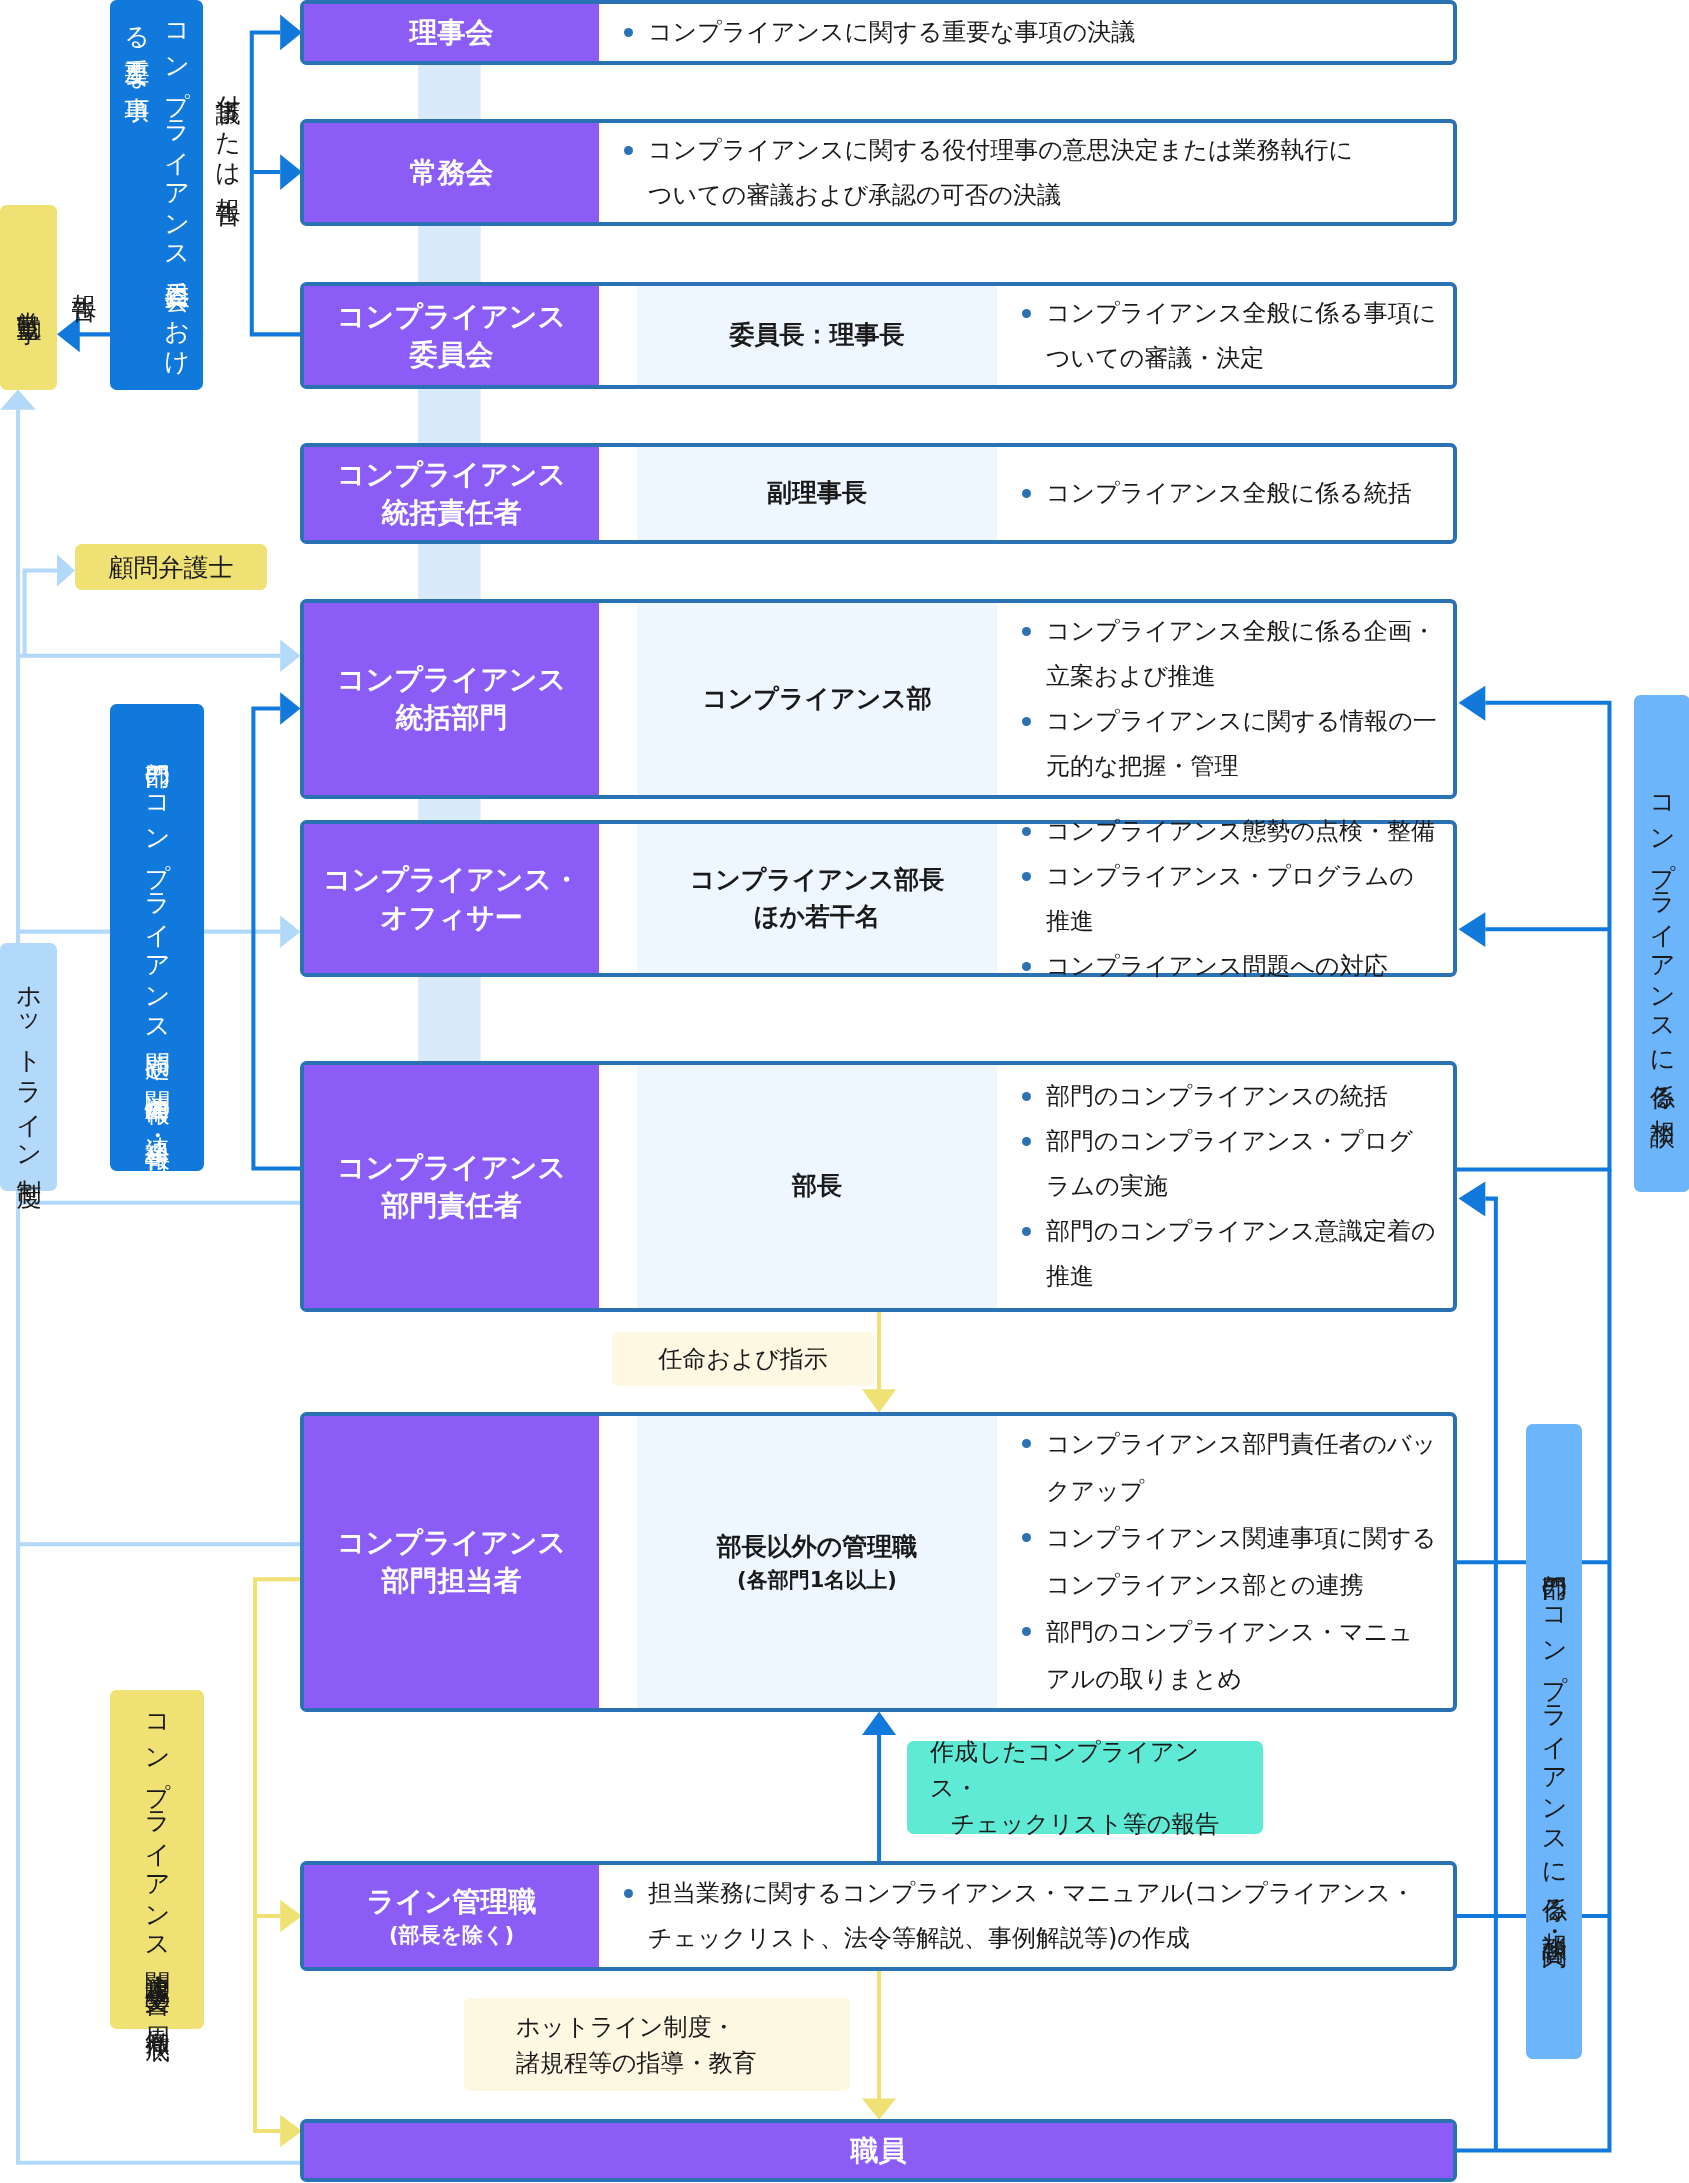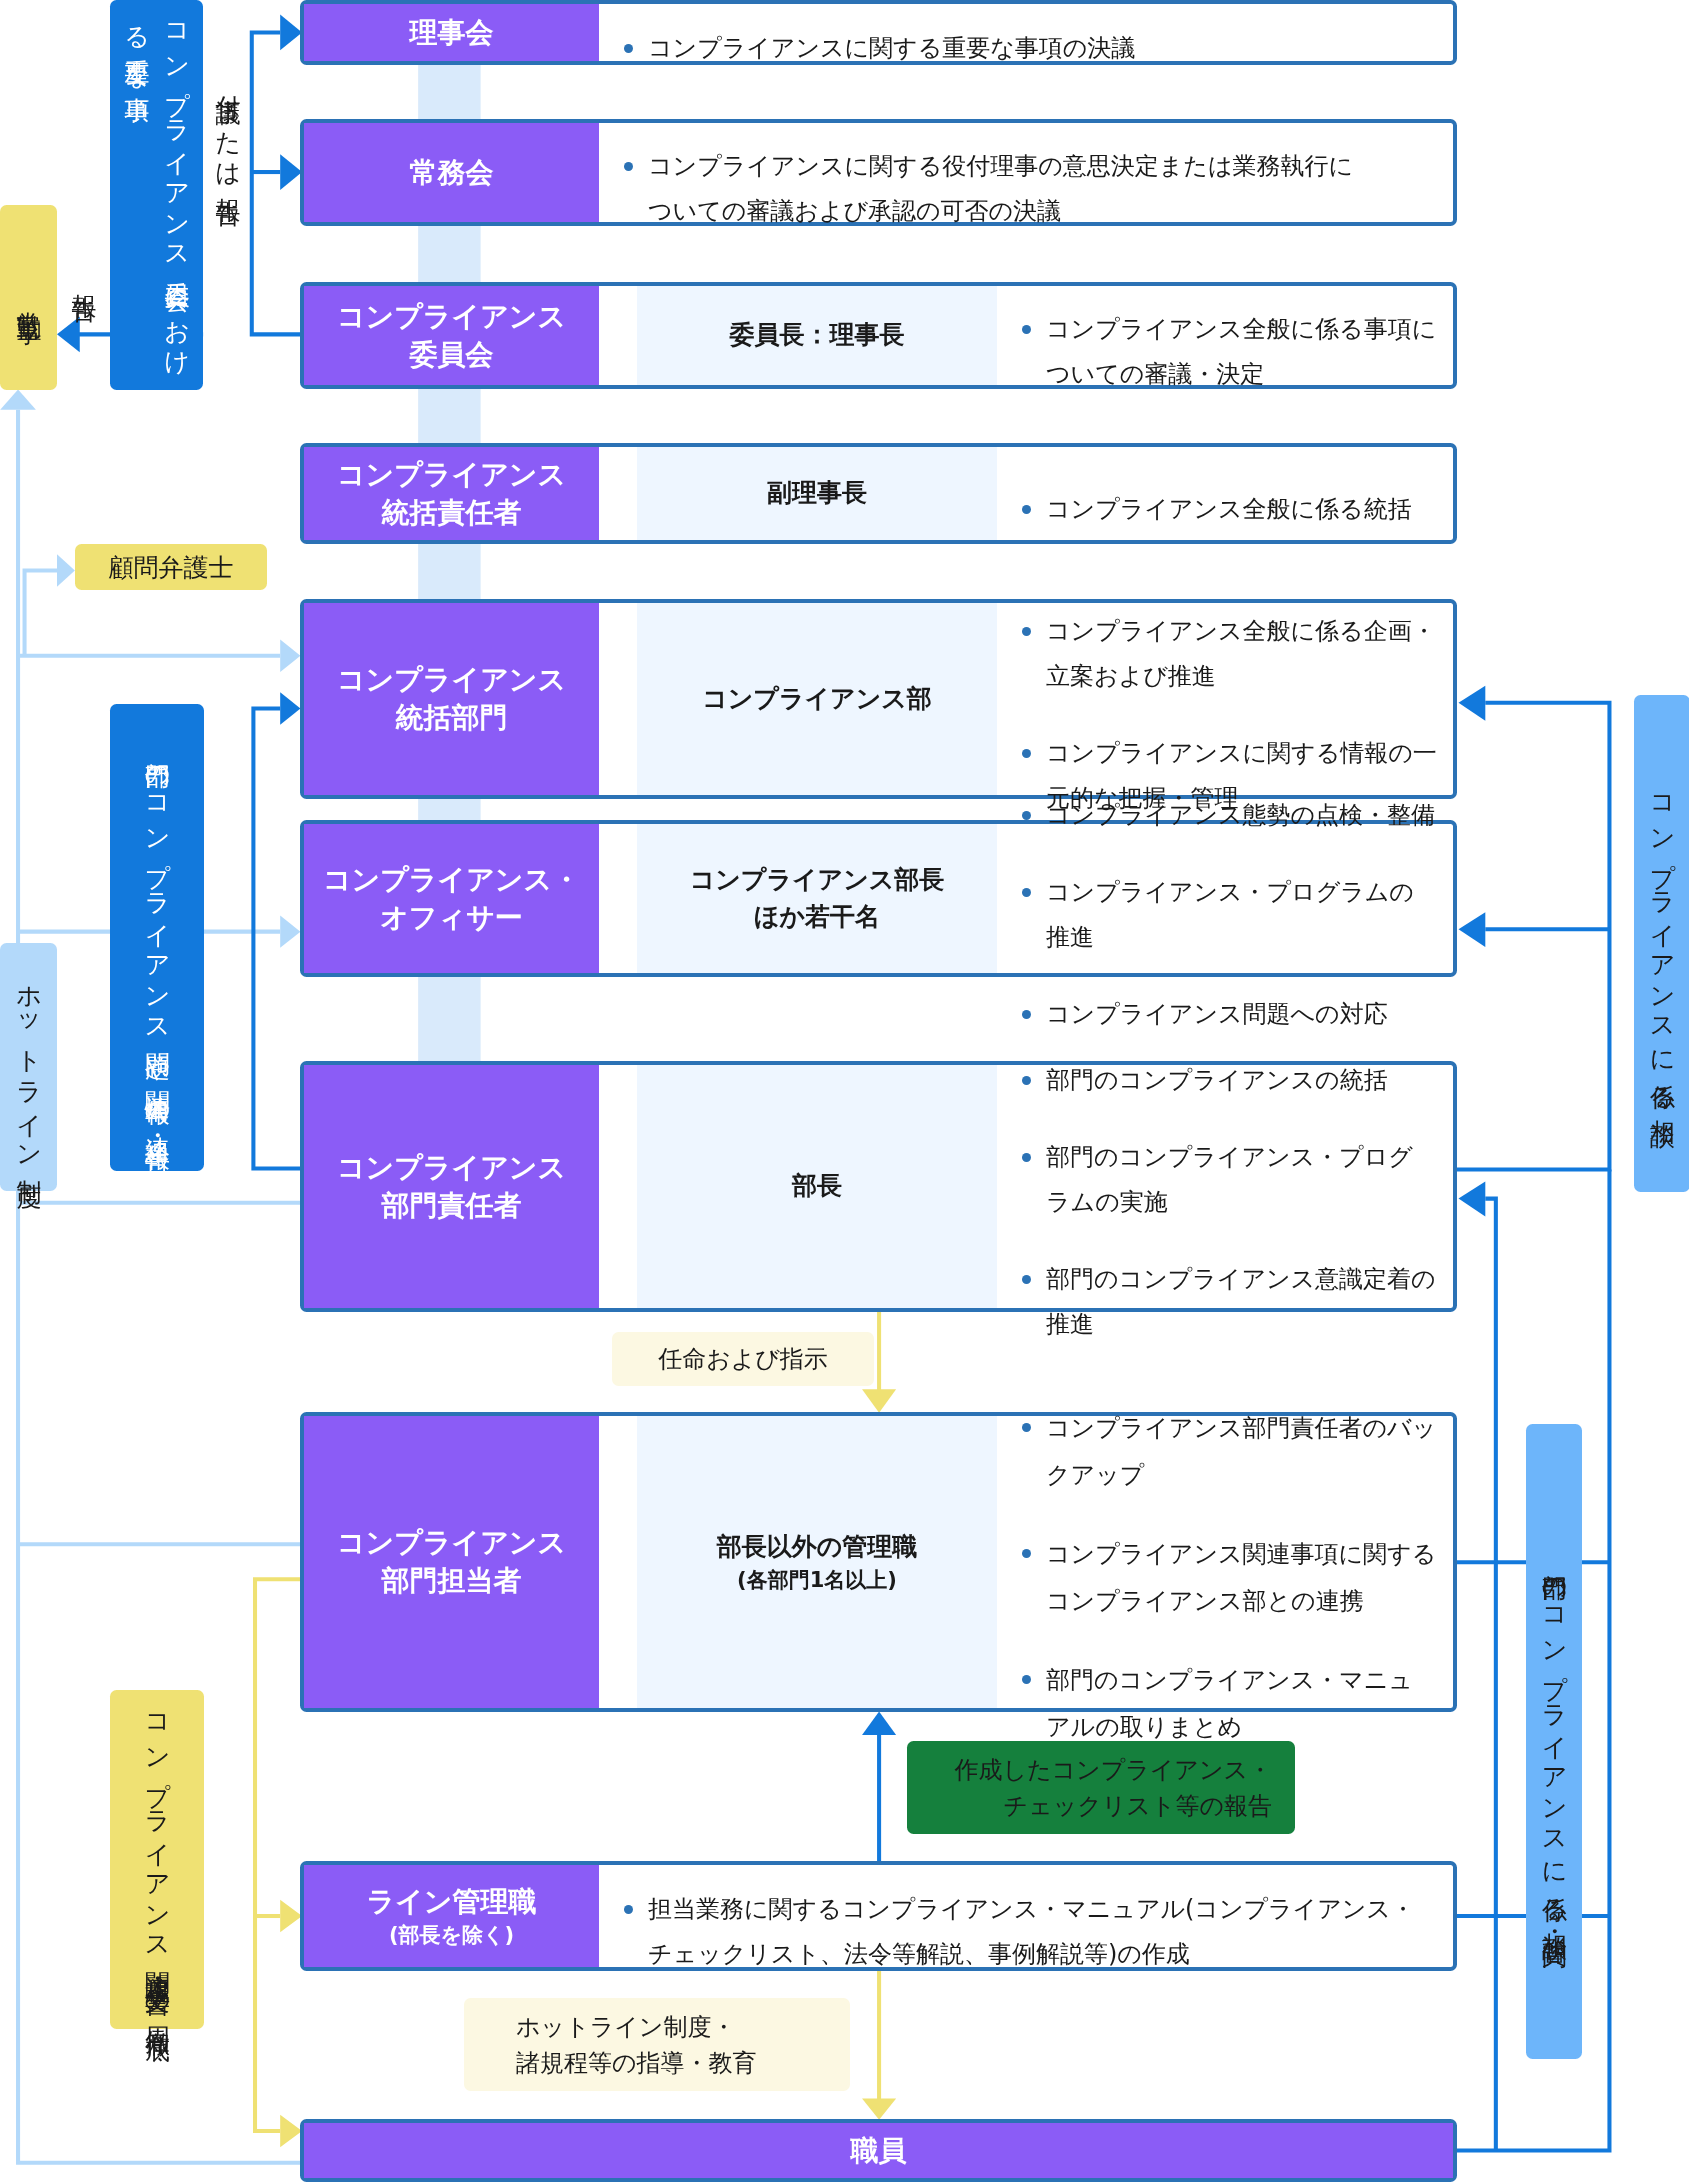--- a/index.html
+++ b/index.html
@@ -5,21 +5,21 @@
   html,body{margin:0;padding:0;background:#fff;}
   body{width:1690px;height:2183px;position:relative;overflow:hidden;font-family:"DejaVu Sans","Liberation Sans",sans-serif;color:#1a1a1a;}
   .abs{position:absolute;box-sizing:border-box;}
   svg.lines{position:absolute;left:0;top:0;width:1690px;height:2183px;}
   .row{position:absolute;left:300px;width:1157px;border:4px solid #2b72b5;border-radius:6.5px;background:#fff;display:flex;box-sizing:border-box;}
   .row .head{background:#8b5cf6;color:#fff;font-weight:bold;font-size:28px;line-height:1.35;display:flex;align-items:center;justify-content:center;text-align:center;flex-direction:column;}
   .row .head.w{width:295px;}
   .row .mid{width:360px;background:#eef6ff;font-weight:bold;font-size:25px;display:flex;align-items:center;justify-content:center;text-align:center;flex-direction:column;line-height:1.45;margin-left:38px;}
   .row .mid small{font-size:21px;}
   .row .desc{flex:1;padding:0 16px 0 23px;display:flex;flex-direction:column;justify-content:center;font-size:24px;line-height:45px;}
-  .li{position:relative;padding-left:26px;margin-top:32px;}
+  .li{position:relative;padding-left:26px;}
   .li::before{content:"";position:absolute;left:1.6px;top:18px;width:9px;height:9px;border-radius:50%;background:#2b72b5;}
   .vlabel{position:absolute;writing-mode:vertical-rl;font-size:25px;letter-spacing:3.2px;display:flex;align-items:center;justify-content:center;box-sizing:border-box;border-radius:6.5px;line-height:1.6;}
   .note{position:absolute;font-size:24px;line-height:36px;border-radius:6.5px;display:flex;align-items:center;padding:0 23px;box-sizing:border-box;}
   .head small{font-size:21px;}
 </style>
 </head>
 <body>
 
 <svg class="lines" viewBox="0 0 2082 2690">
 
@@ -184,21 +184,21 @@
 <div class="vlabel" style="left:110px;top:0;width:93px;height:390px;background:#1279dc;color:#fff;padding:8px 0;">コンプライアンス委員会における重要な事項</div>
 <div class="vlabel" style="left:207px;top:24px;width:41px;height:211px;background:transparent;">付議または報告</div>
 <div class="abs" style="left:75px;top:544px;width:192px;height:46px;background:#efe173;border-radius:6.5px;font-size:25px;display:flex;align-items:center;justify-content:center;">顧問弁護士</div>
 <div class="vlabel" style="left:110px;top:704px;width:94px;height:467px;background:#1279dc;color:#fff;">部門のコンプライアンス問題や関連情報の連絡・報告</div>
 <div class="vlabel" style="left:0;top:943px;width:57px;height:248px;background:#b3d9fa;">ホットライン制度</div>
 <div class="vlabel" style="left:110px;top:1690px;width:94px;height:339px;background:#efe173;">コンプライアンス関連規程・文書の周知徹底</div>
 <div class="vlabel" style="left:1634px;top:695px;width:56px;height:497px;background:#6db5fa;">コンプライアンスに係る相談</div>
 <div class="vlabel" style="left:1526px;top:1424px;width:56px;height:635px;background:#6db5fa;">部門のコンプライアンスに係る相談・質問</div>
 
 <div class="note" style="left:588px;top:1332px;width:262px;height:54px;background:#fcf8e2;justify-content:center;margin-left:24px;">任命および指示</div>
-<div class="note" style="left:907px;top:1741px;width:388px;height:93px;background:#15803d;flex-direction:column;align-items:flex-end;justify-content:center;">
+<div class="note" style="left:907px;top:1741px;width:356px;height:93px;background:#5eead4;flex-direction:column;align-items:center;justify-content:center;">
   <span>作成したコンプライアンス・</span>
     <span>チェックリスト等の報告</span>
 </div>
 <div class="note" style="left:464px;top:1998px;width:386px;height:93px;background:#fcf8e2;flex-direction:column;align-items:flex-start;justify-content:center;padding-left:52px;">
   <span>ホットライン制度・</span>
     <span>諸規程等の指導・教育</span>
 </div>
 
 
 </body></html>

